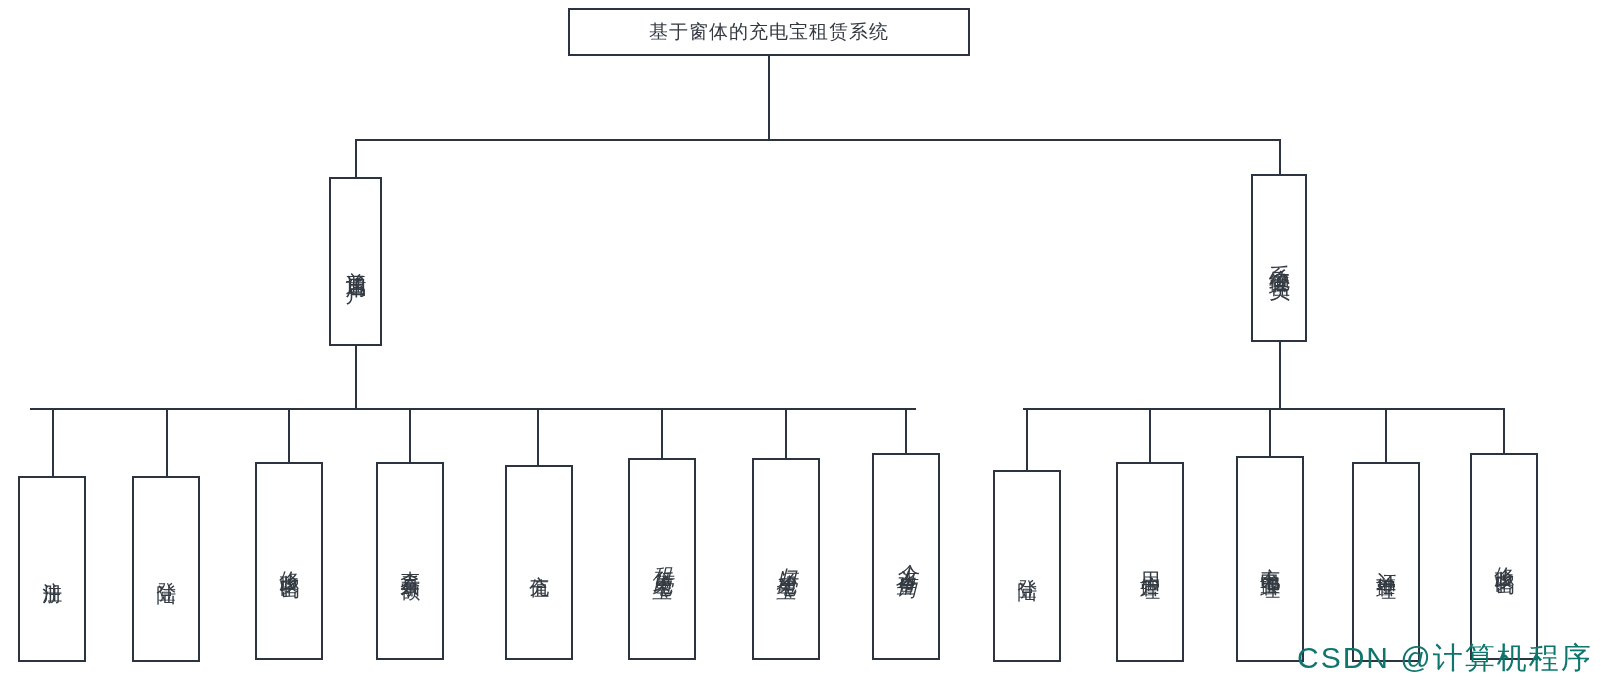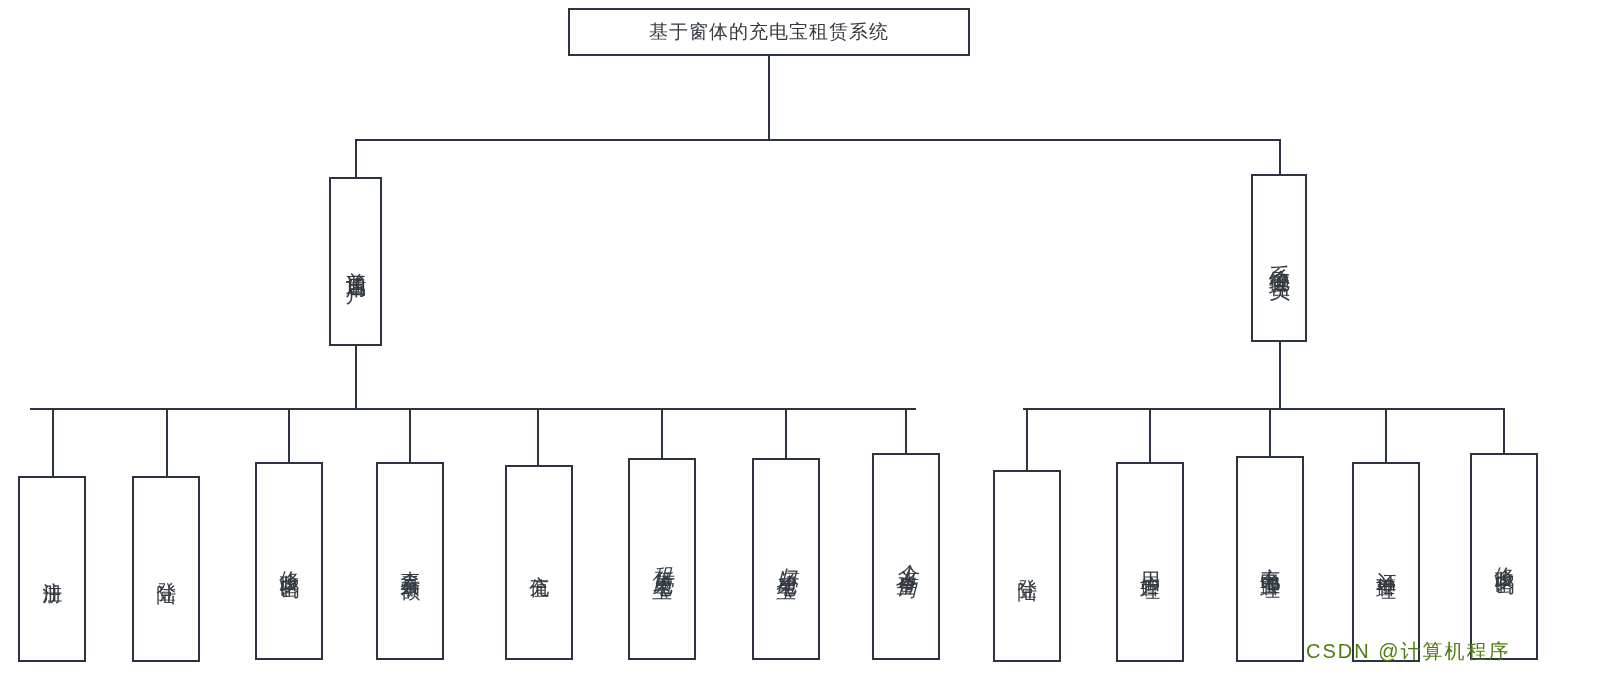--- a/index.html
+++ b/index.html
@@ -57,27 +57,26 @@
     position: absolute;
     background: #2b3440;
     z-index: 1;
   }
   .line.h { height: 2px; }
   .line.v { width: 2px; }
 
   
   #watermark {
     position: absolute;
-    color: #4d7c0f;
-    font-size: 20px;
+    color: #0f766e;
+    font-size: 30px;
     letter-spacing: 2px;
     white-space: nowrap;
     z-index: 5;
     pointer-events: none;
-    margin-left: 9px;
   }
 </style>
 </head>
 <body>
 
 <div id="canvas">
 
   <div class="line v" style="left:768px; top:56px; height:84px;"></div>
 
   <div class="line h" style="left:355px; top:139px; width:926px;"></div>

